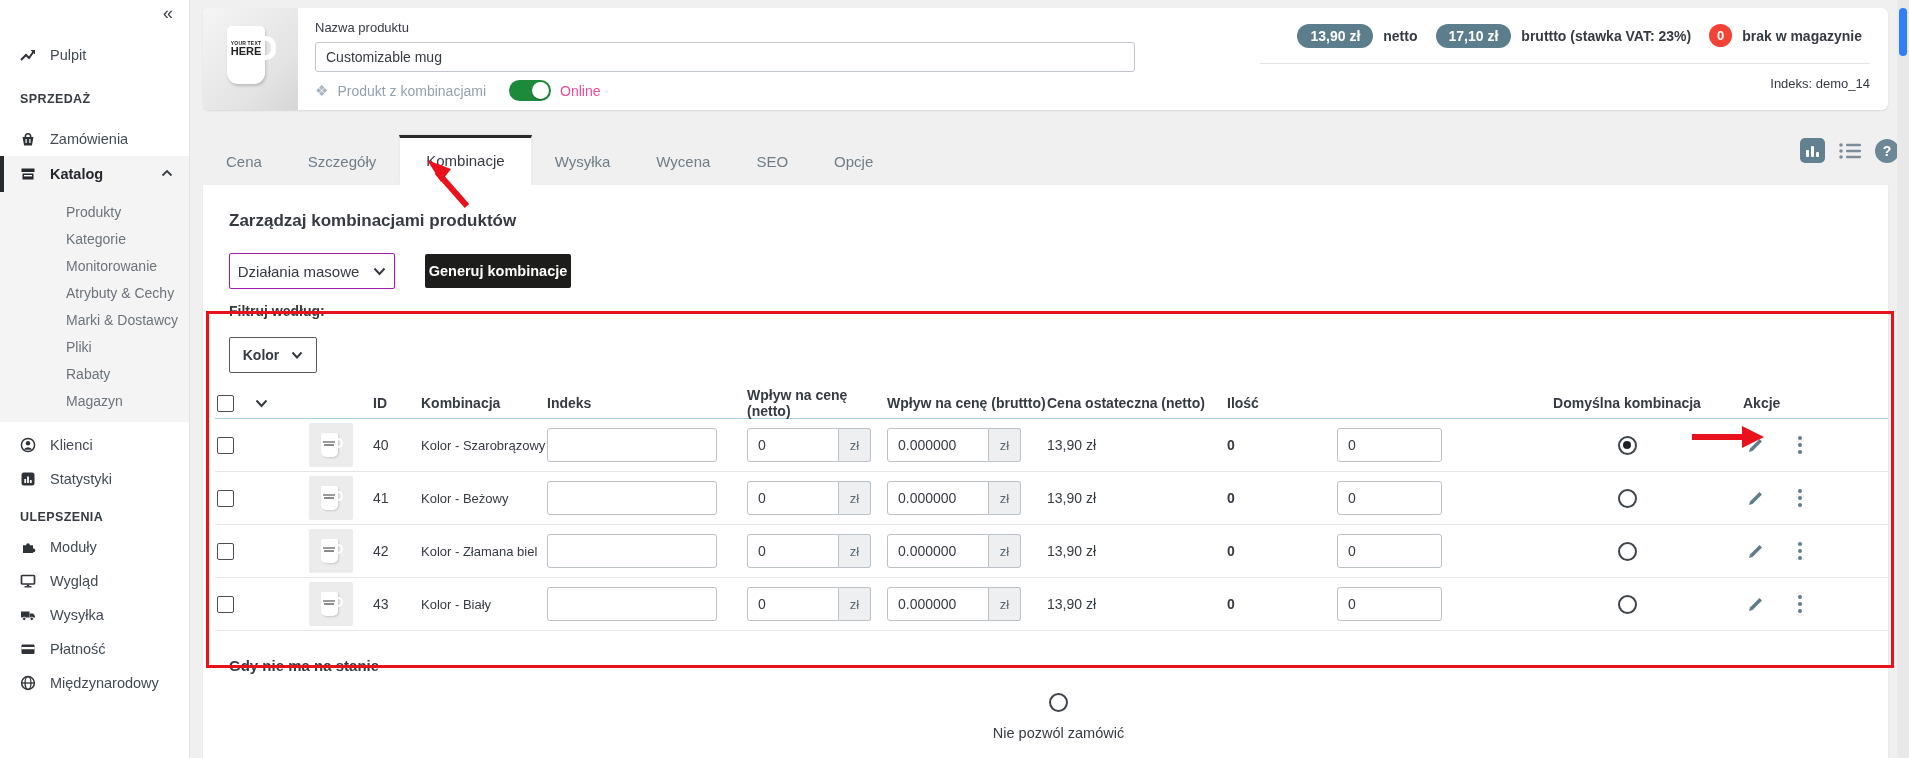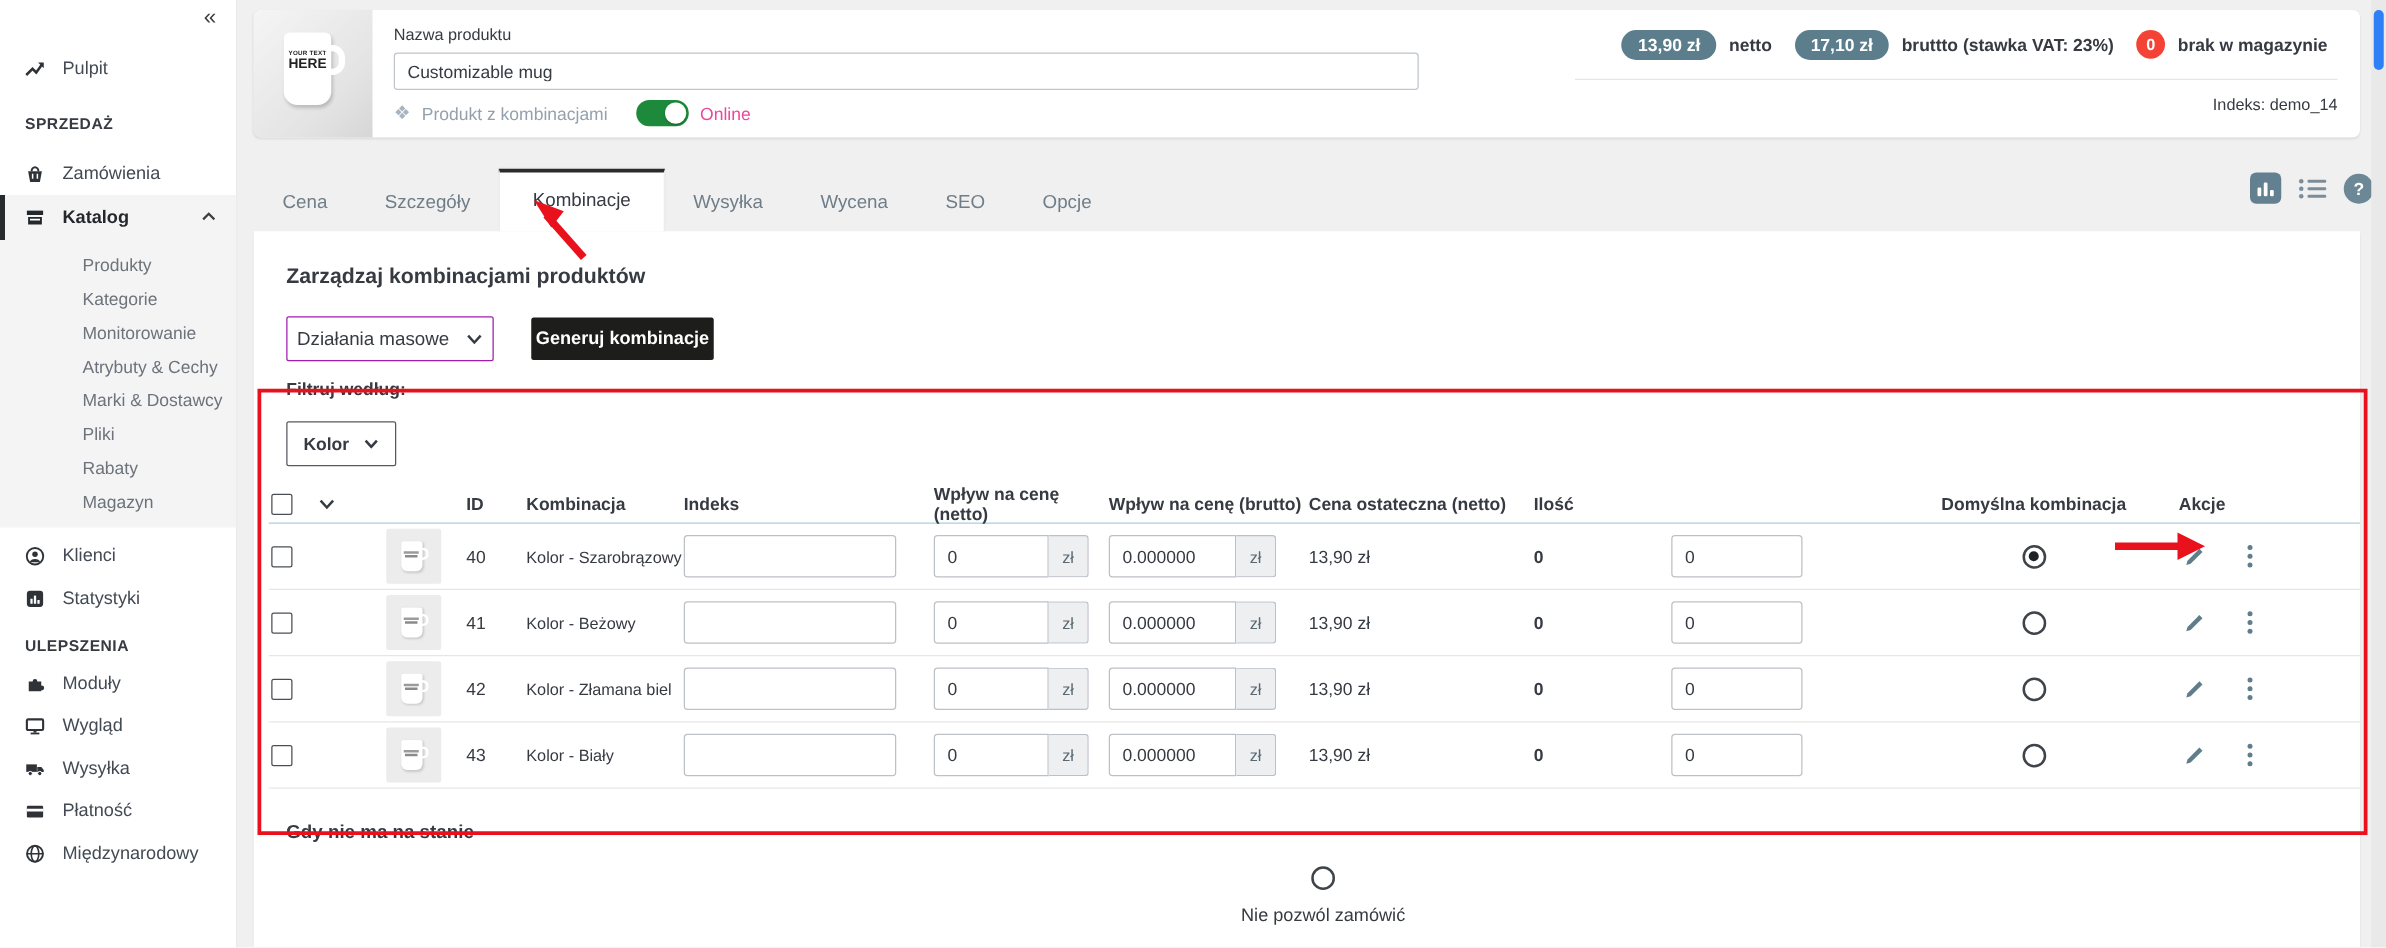--- a/index.html
+++ b/index.html
@@ -392,21 +392,21 @@
       <div class="checkbox"></div>
       <svg width="13" height="9" viewBox="0 0 13 9" style="cursor:pointer">
           <path d="M1.5 1.5 L6.5 7 L11.5 1.5" fill="none" stroke="#363a41" stroke-width="2"></path>
         </svg>
       <div></div>
         <div></div>
       <div>ID</div>
       <div>Kombinacja</div>
       <div>Indeks</div>
       <div>Wpływ na cenę (netto)</div>
-      <div>Wpływ na cenę (brutto)</div>
+      <div>Wpływ na cenę (bruttto)</div>
       <div>Cena ostateczna (netto)</div>
       <div>Ilość</div>
       <div></div>
       <div class="cell-center">Domyślna kombinacja</div>
       <div class="akcje-pad">Akcje</div>
     </div>
 
     <div class="crow body">
       <div class="checkbox"></div>
       <div></div>

